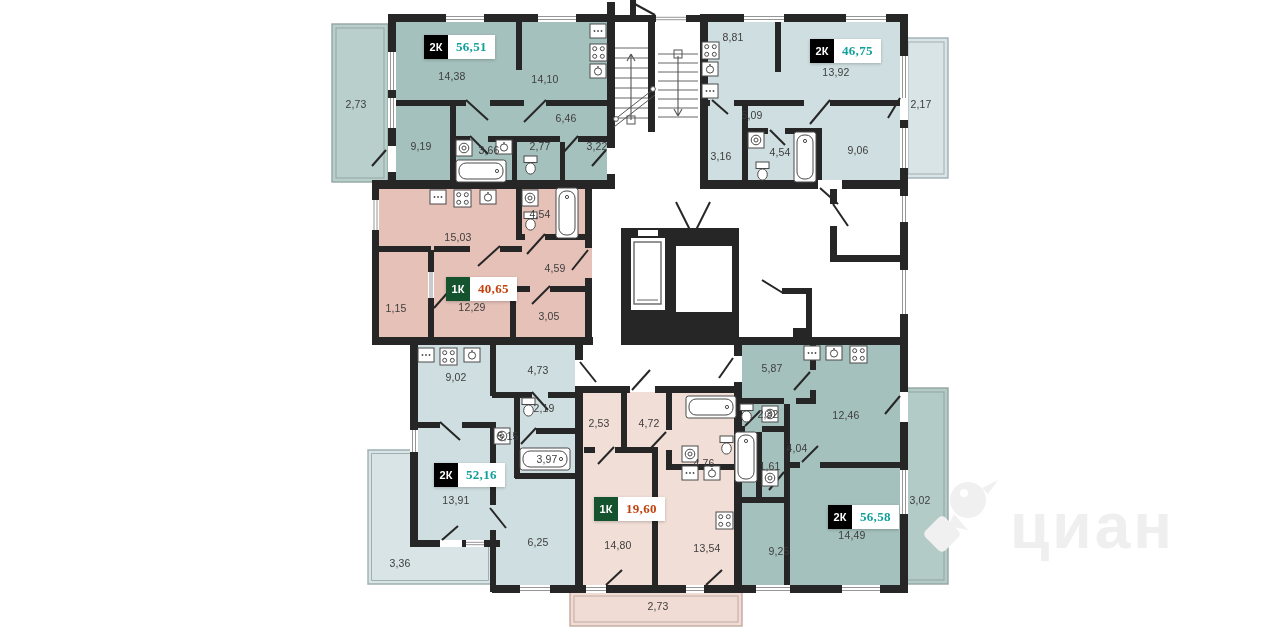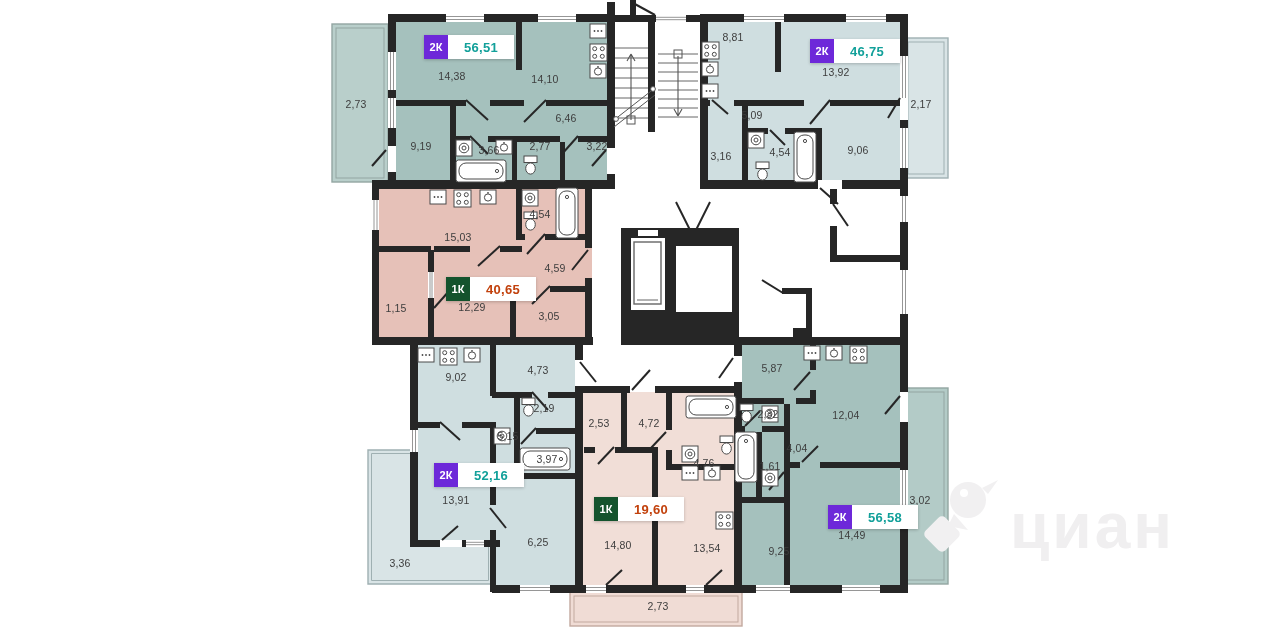--- a/index.html
+++ b/index.html
@@ -5,23 +5,23 @@
   html,body{margin:0;padding:0;background:#fff;}
   #stage{position:relative;width:1280px;height:640px;background:#ffffff;overflow:hidden;
          font-family:"Liberation Sans",sans-serif;}
   #plan-svg{position:absolute;left:0;top:0;}
   .lbl{position:absolute;transform:translate(-50%,-50%);font-size:10.5px;color:#3d3d3d;
        letter-spacing:.2px;white-space:nowrap;z-index:5;}
   .badge{position:absolute;display:flex;height:24px;z-index:6;
          box-shadow:0 1px 3px rgba(0,0,0,.22);}
   .badge .t{width:24px;display:flex;align-items:center;justify-content:center;
             color:#fff;font-weight:bold;font-size:11px;}
-  .badge .a{background:#fff;display:flex;align-items:center;padding:0 16px;
-            font-weight:bold;font-size:13px;letter-spacing:.3px;}
-  .badge.teal .t{background:#6d28d9}.badge.teal .a{color:#12a09a}
+  .badge .a{background:#fff;display:flex;align-items:center;padding:0 8px;
+            font-weight:bold;font-size:13px;letter-spacing:.3px;font-family:Liberation Serif, serif;}
+  .badge.teal .t{background:#000000}.badge.teal .a{color:#12a09a}
   .badge.brown .t{background:#14532d}.badge.brown .a{color:#c2410c}
   .wm{position:absolute;left:924px;top:462px;display:flex;align-items:flex-end;z-index:2;}
   .wm-text{font-weight:bold;font-size:64px;color:#f0eff0;letter-spacing:3px;line-height:1;
            padding-bottom:4px;}
 </style>
 </head>
 <body>
 
 <div id="stage">
 
@@ -472,20 +472,20 @@
 
 <span class="lbl" style="left:599px;top:423px">2,53</span>
 <span class="lbl" style="left:649px;top:423px">4,72</span>
 <span class="lbl" style="left:704px;top:463px">4,76</span>
 <span class="lbl" style="left:618px;top:545px">14,80</span>
 <span class="lbl" style="left:707px;top:548px">13,54</span>
 <span class="lbl" style="left:658px;top:606px">2,73</span>
 
 <span class="lbl" style="left:772px;top:368px">5,87</span>
 <span class="lbl" style="left:768px;top:414px">2,32</span>
-<span class="lbl" style="left:846px;top:415px">12,04</span>
+<span class="lbl" style="left:846px;top:415px">12,46</span>
 <span class="lbl" style="left:797px;top:448px">4,04</span>
 <span class="lbl" style="left:770px;top:466px">1,61</span>
 <span class="lbl" style="left:852px;top:535px">14,49</span>
 <span class="lbl" style="left:779px;top:551px">9,25</span>
 <span class="lbl" style="left:920px;top:500px">3,02</span>
 
 </div>
 
 </body></html>

